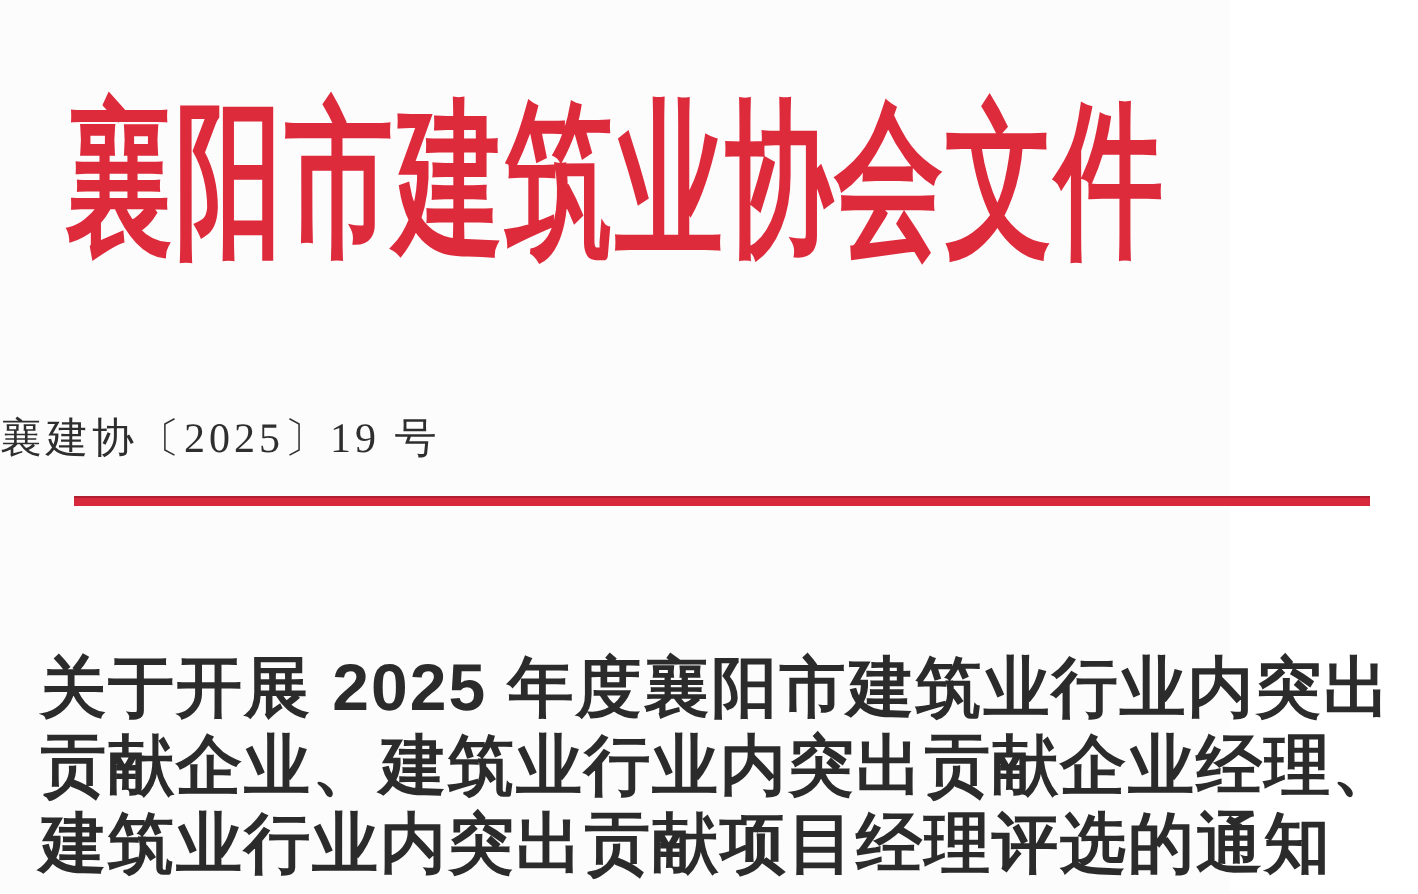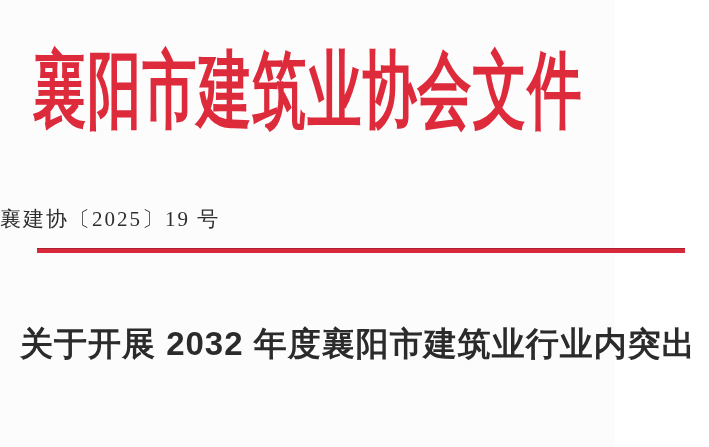--- a/index.html
+++ b/index.html
@@ -80,16 +80,18 @@
 
 <div class="page">
 
   <div class="red-header">襄阳市建筑业协会文件</div>
 
   <div class="doc-number">襄建协〔2025〕19 号</div>
 
   <div class="red-line"></div>
 
   <div class="doc-title">
-    <div class="title-line">关于开展 2032 年度襄阳市建筑业行业内突出</div>
+    <div class="title-line">关于开展 2025 年度襄阳市建筑业行业内突出</div>
+    <div class="title-line">贡献企业、建筑业行业内突出贡献企业经理、</div>
+    <div class="title-line">建筑业行业内突出贡献项目经理评选的通知</div>
   </div>
 
 </div>
 
 </body></html>

